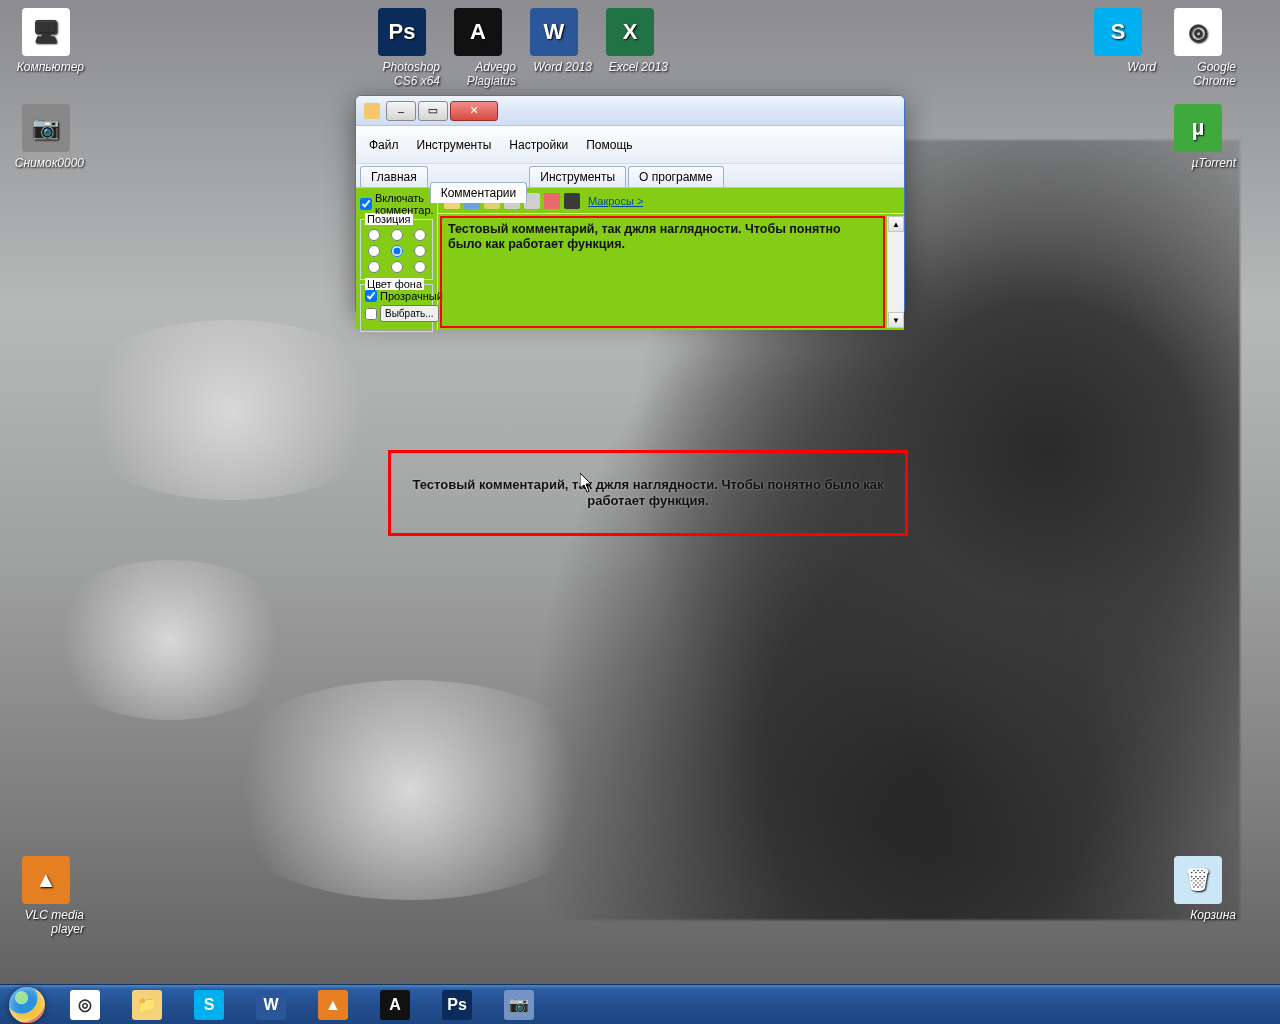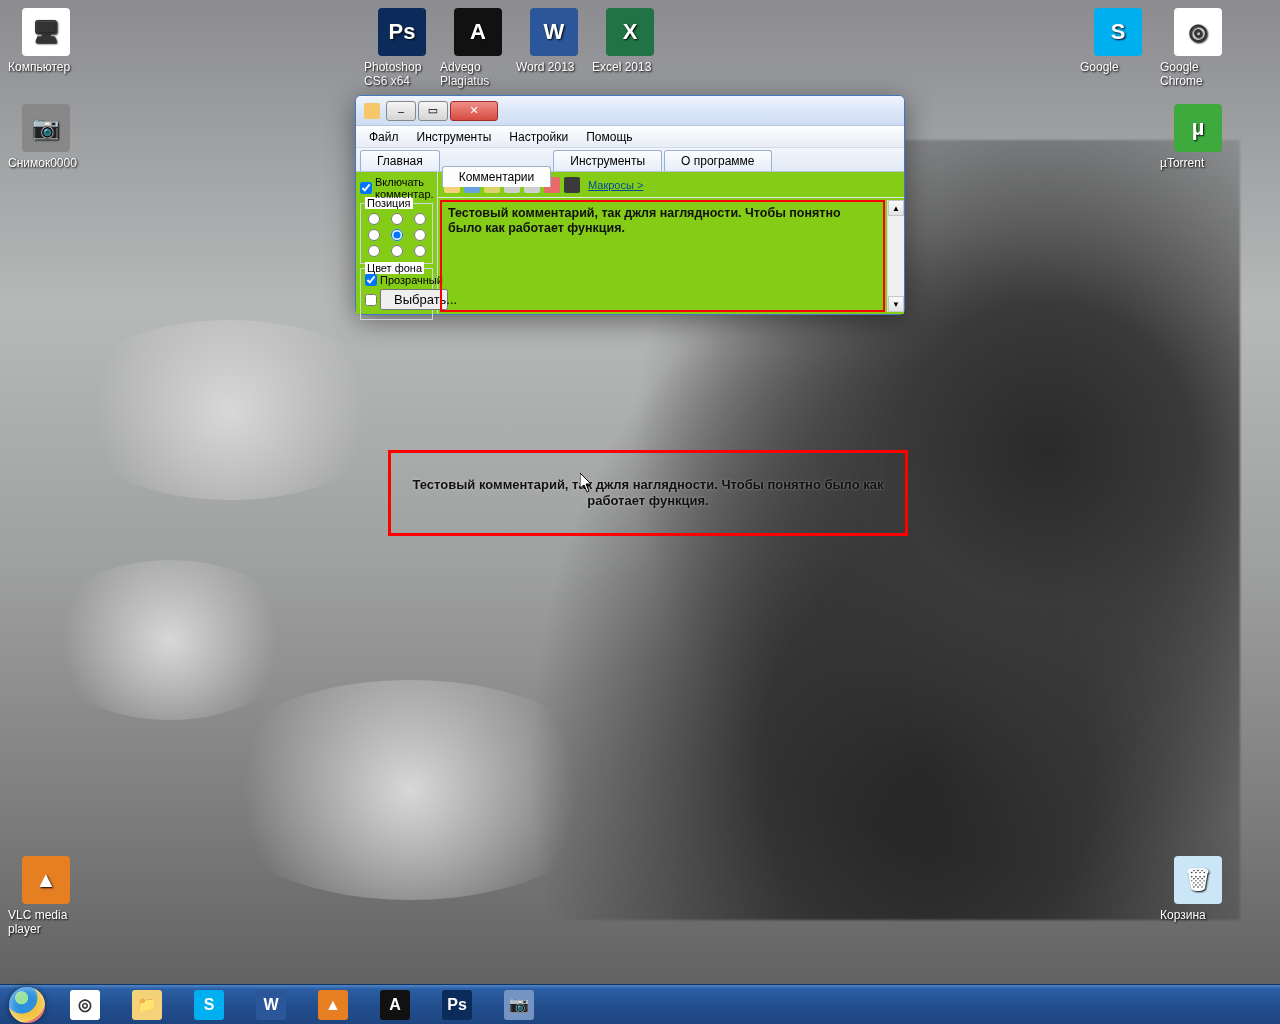--- a/index.html
+++ b/index.html
@@ -22,51 +22,51 @@
 .c1{left:60px; top:320px; width:340px; height:180px;}
 .c2{left:200px; top:680px; width:420px; height:220px;}
 .c3{left:40px; top:560px; width:260px; height:160px;}
 
 
 .desktop-icon {
   position: absolute; width: 76px; display:flex; flex-direction:column; align-items:center;
   color:#fff; text-shadow: 1px 1px 2px #000; font-size:12px; cursor:default;
 }
 .desktop-icon .ico { width:48px; height:48px; border-radius:4px; margin-bottom:4px; display:flex; align-items:center; justify-content:center; font-size:22px; font-weight:bold; }
-.desktop-icon .lbl { text-align:left; line-height:14px; word-wrap:break-word; width:100%; }
+.desktop-icon .lbl { text-align:right; line-height:14px; word-wrap:break-word; width:100%;font-style:italic; }
 
 
 .window {
   position:absolute; left:355px; top:95px; width:550px; height:220px;
   background:#e9eff8; border:1px solid #4176c6; border-radius:6px;
   box-shadow: 0 6px 28px rgba(0,0,0,0.45);
 }
 .titlebar { height:30px; background:linear-gradient(180deg,#f0f5fd 0%, #dbe7f8 50%, #cfddf3 100%); border-bottom:1px solid #b4c7e0; display:flex; align-items:center; border-radius:5px 5px 0 0; }
 .titlebar .app-icon{width:16px; height:16px; margin:0 6px 0 8px; background:#f5c76a; border-radius:2px;}
 .titlebar .title{flex:1; font-size:12px; color:#1a1a1a;}
 .win-btns{display:flex;}
 .win-btn{width:30px; height:20px; margin-right:2px; border:1px solid #888; background:linear-gradient(180deg,#f5f5f5,#d5d5d5); border-radius:3px; display:flex; align-items:center; justify-content:center; font-size:11px;}
 .win-btn.close{ width:48px; background:linear-gradient(180deg,#ef8f8a,#d64b3f); border-color:#a02e24; color:#fff; margin-right:5px; }
 
-.menubar{height:22px; background:linear-gradient(180deg,#fdfefe,#e7edf7); border-bottom:1px solid #d4dbe7; display:flex; align-items:center; font-size:12px; padding-left:4px;}
+.menubar{height:38px; background:linear-gradient(180deg,#fdfefe,#e7edf7); border-bottom:1px solid #d4dbe7; display:flex; align-items:center; font-size:12px; padding-left:4px;}
 .menubar span{padding:0 9px; cursor:default;}
 
 .tabstrip{height:24px; display:flex; align-items:flex-end; padding-left:4px; background:linear-gradient(180deg,#f1f5fb,#e3ebf6); border-bottom:1px solid #b9c6da; font-size:12px;}
-.tab{padding:3px 16px; border:1px solid #9cb1cf; border-bottom:none; background:linear-gradient(180deg,#fafdff,#e7eef8); border-radius:3px 3px 0 0; margin-right:2px; cursor:default;}
+.tab{padding:3px 10px; border:1px solid #9cb1cf; border-bottom:none; background:linear-gradient(180deg,#fafdff,#e7eef8); border-radius:3px 3px 0 0; margin-right:2px; cursor:default;}
 .tab.active{background:#fdfdfd; position:relative; top:16px;}
 
 .content{display:flex; height:calc(100% - 76px); background:#84cc16;}
 .side{width:82px; border-right:1px solid #d2d9e4; padding:4px 4px; font-size:11px;}
 .chkline{display:flex; align-items:center; gap:3px; margin-bottom:3px;}
 .chkline input{width:12px; height:12px;}
 .fieldset{border:1px solid #cfd6e0; padding:4px 4px 6px; margin-bottom:4px;}
 .fieldset .legend{font-size:11px; margin-top:-11px; background:#fdfdfd; width:fit-content; padding:0 2px;}
 .radio-grid{display:grid; grid-template-columns:repeat(3, 1fr); gap:4px 6px; justify-items:center; margin-top:4px;}
 .radio-grid input{width:12px; height:12px;}
-.select-btn{width:68px; font-size:13px; padding:1px 12px;}
+.select-btn{width:68px; font-size:10px; padding:1px 3px;}
 
 .main{flex:1; display:flex; flex-direction:column;}
 .toolbar{height:26px; display:flex; align-items:center; gap:4px; padding:8px 6px; border-bottom:1px solid #e0e6ef;}
 .tool-ico{width:16px; height:16px; border-radius:2px;}
 .macro-link{font-size:11px; color:#004b9b; text-decoration:underline; margin-left:4px; cursor:pointer;}
 .editor-wrap{flex:1; display:flex; padding:2px 0 2px 2px;}
 .editor-highlight{border:2px solid #ff0000; flex:1; margin:0 2px 0 0; padding:4px 6px;}
 .editor-highlight .txt{font-size:12.5px; font-weight:bold; color:#111; line-height:15px;}
 .scrollbar{width:17px; background:#f0f0f0; border-left:1px solid #dcdcdc; display:flex; flex-direction:column;}
 .scrollbar .arr{height:16px; background:linear-gradient(180deg,#fafafa,#e4e4e4); border:1px solid #c7c7c7; font-size:8px; display:flex; align-items:center; justify-content:center;}
@@ -126,21 +126,21 @@
     <div class="desktop-icon" style="left: 516px; top: 8px;">
       <div class="ico" style="background:#2b579a;color:#fff">W</div>
       <div class="lbl">Word 2013</div>
     </div>
     <div class="desktop-icon" style="left: 592px; top: 8px;">
       <div class="ico" style="background:#217346;color:#fff">X</div>
       <div class="lbl">Excel 2013</div>
     </div>
     <div class="desktop-icon" style="left: 1080px; top: 8px;">
       <div class="ico" style="background:#00aff0;color:#fff">S</div>
-      <div class="lbl">Google</div>
+      <div class="lbl">Word</div>
     </div>
     <div class="desktop-icon" style="left: 1160px; top: 8px;">
       <div class="ico" style="background:#fff;color:#333">◎</div>
       <div class="lbl">Google Chrome</div>
     </div>
     <div class="desktop-icon" style="left: 1160px; top: 104px;">
       <div class="ico" style="background:#3eaa3e;color:#fff">µ</div>
       <div class="lbl">µTorrent</div>
     </div>
     <div class="desktop-icon" style="left: 8px; top: 856px;">

